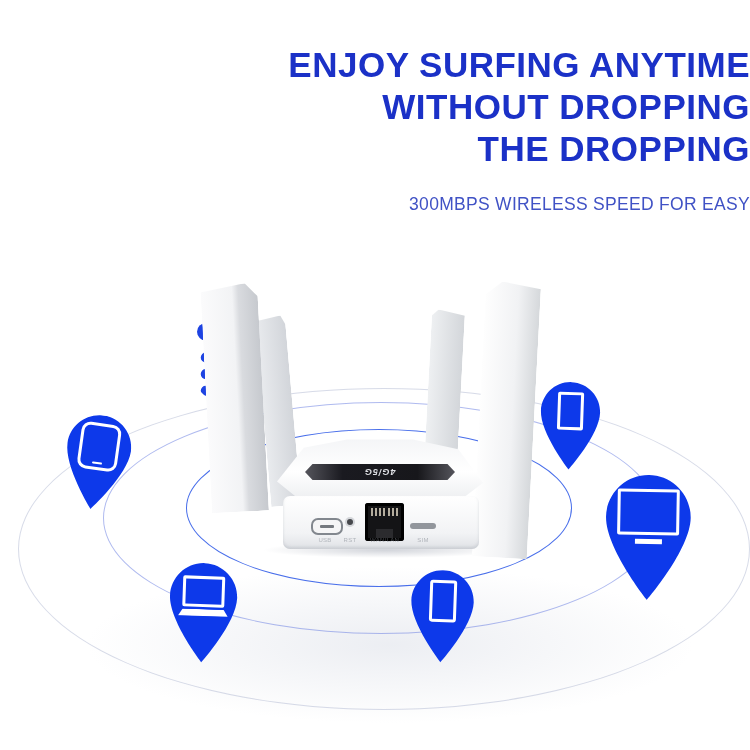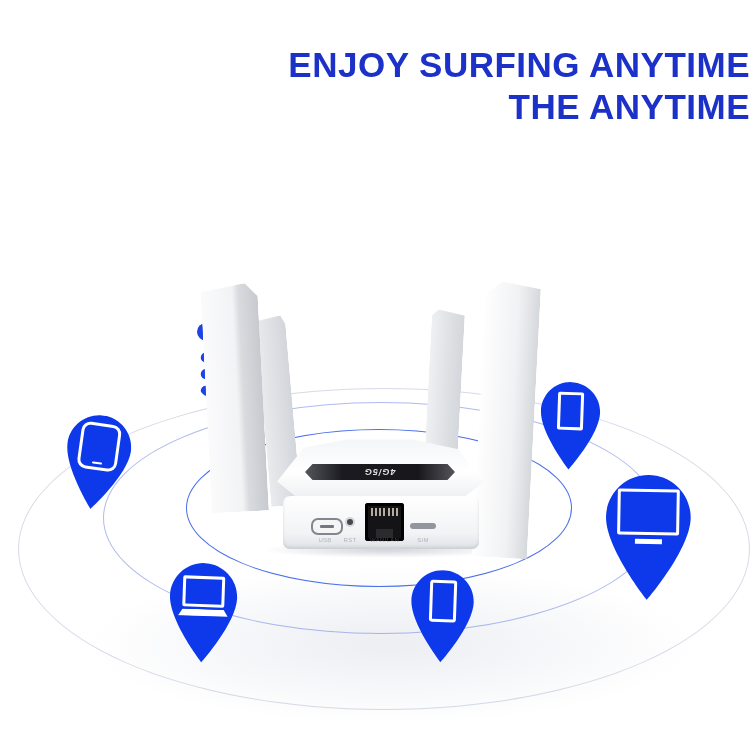--- a/index.html
+++ b/index.html
@@ -93,23 +93,25 @@
   .g-tv-stand{width:27px;height:5px;margin-top:4px;background:#fff;}
 </style>
 </head>
 <body>
 
 <div class="stage">
 
   <div class="hero">
     <h1 class="headline">
       <span>ENJOY SURFING ANYTIME</span>
-      <span>THE ANYTIME</span>
+      <span>WITHOUT DROPPING</span>
+      <span>THE DROPPING</span>
     </h1>
     <p class="subtitle">
+      <span>300MBPS WIRELESS SPEED FOR EASY</span>
     </p>
   </div>
 
   <div class="floor-glow"></div>
   <div class="ring outer"></div>
   <div class="ring mid"></div>
   <div class="ring inner"></div>
 
   <div class="wifi">
     <svg viewBox="0 0 100 100">

